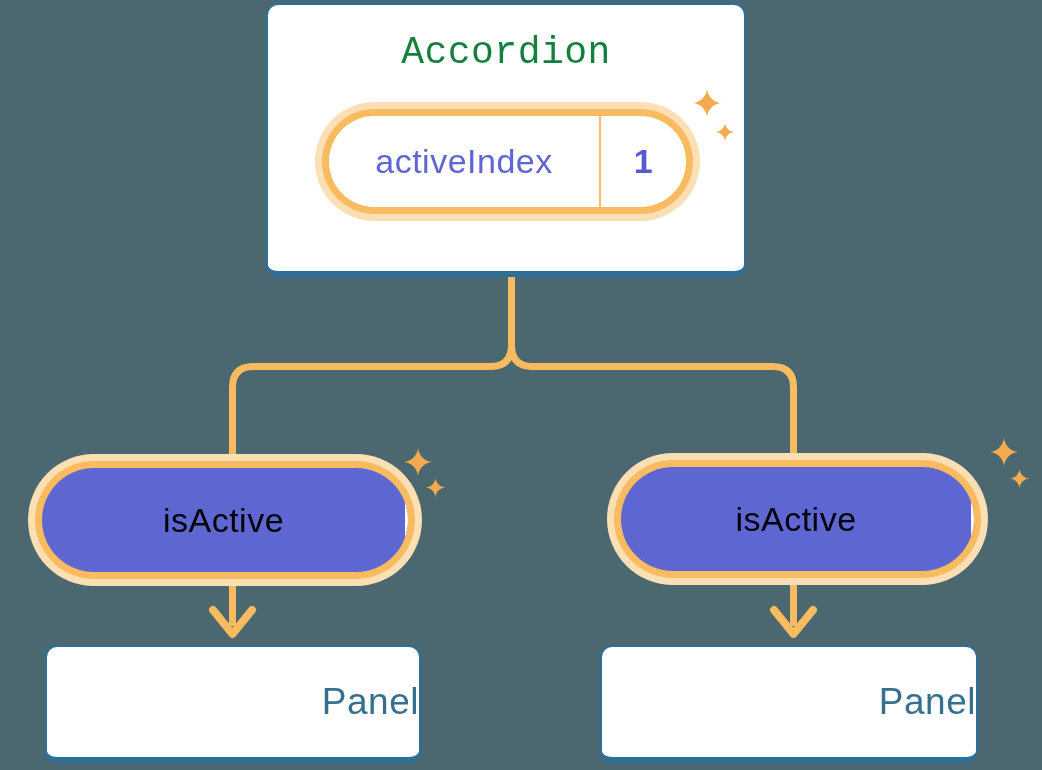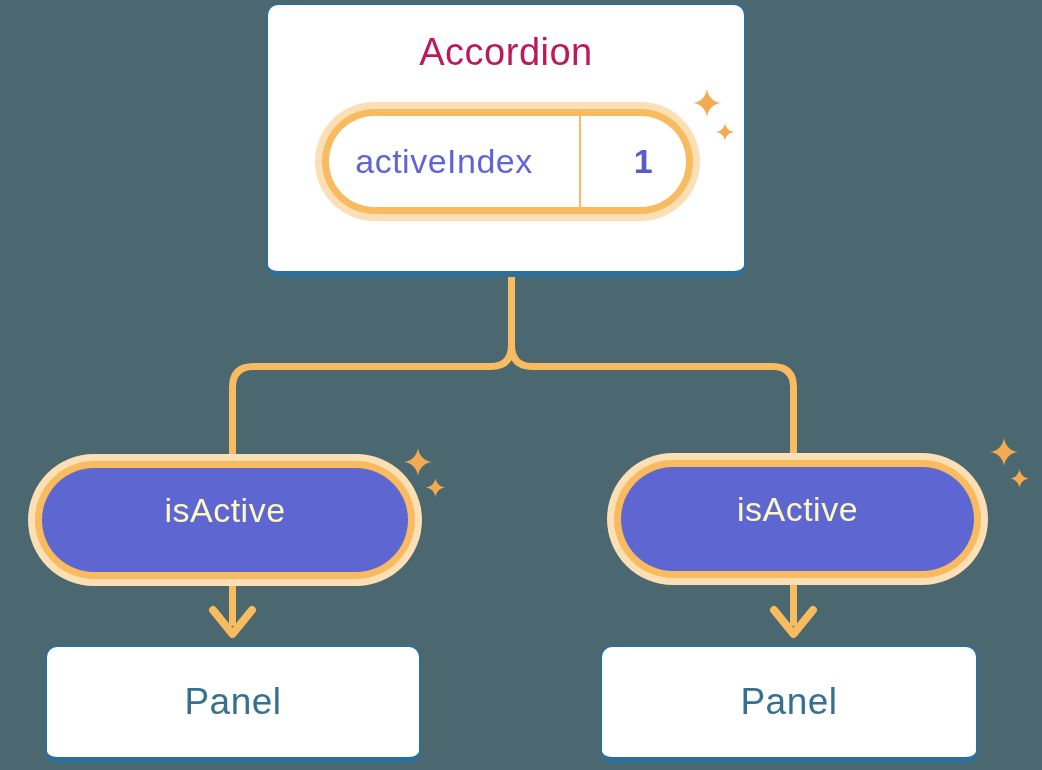--- a/index.html
+++ b/index.html
@@ -12,55 +12,54 @@
 
   
   .card {
     position:absolute; background:#ffffff; box-sizing:border-box;
     border:2px solid #2e6f99; border-bottom-width:6px; border-radius:12px;
     z-index:2;
   }
   .card-accordion { left:266px; top:3px; width:480px; height:274px; }
   .card-title {
     text-align:center; margin-top:26px; font-size:38px; font-weight:500;
-    color:#be185d; letter-spacing:0.5px;
+    color:#15803d; letter-spacing:0.5px;font-family:Liberation Mono, monospace;
   }
   .panel {
-    display:flex; align-items:center; justify-content:center;
+    display:flex; align-items:center; justify-content:flex-end;
     font-size:37px; font-weight:500; color:#35708e; letter-spacing:0.5px;
   }
   .panel-left  { left:45px;  top:645px; width:376px; height:118px; }
   .panel-right { left:600px; top:645px; width:378px; height:118px; }
 
   
   .pill-halo {
     position:absolute; background:#fcdfb4; border-radius:999px;
     padding:7px; box-sizing:border-box; z-index:3;
   }
   .pill-ring {
     background:#f8bb5f; border-radius:999px; padding:7px;
     height:100%; box-sizing:border-box;
   }
   .pill-body {
     border-radius:999px; height:100%; display:flex; align-items:stretch;
     overflow:hidden;
-    gap:20px;
   }
   .pill-name { flex:1; display:flex; align-items:center; justify-content:center; }
   .pill-divider { width:2px; }
   .pill-value {
     display:flex; align-items:center; justify-content:center; font-weight:bold;
   }
 
   .pill-accordion { left:47px; top:97px; width:385px; height:119px; }
   .pill-accordion .pill-body { background:#ffffff; font-size:34px; color:#6065d6; letter-spacing:0.5px; }
   .pill-accordion .pill-divider { background:#f8bb5f; }
   .pill-accordion .pill-value { width:85px; color:#565cd0; }
 
-  .pill-prop .pill-body { background:#5e66d2; color:#fef9c3; font-size:34px; letter-spacing:0.5px;flex-direction:column; }
+  .pill-prop .pill-body { background:#5e66d2; color:#000000; font-size:34px; letter-spacing:0.5px; }
   .pill-prop .pill-divider { background:#ffffff; width:3px; }
   .pill-prop-left  { left:28px;  top:454px; width:394px; height:132px; }
   .pill-prop-left  .pill-value { width:159px; }
   .pill-prop-right { left:607px; top:453px; width:381px; height:132px; }
   .pill-prop-right .pill-value { width:139px; }
 
   .sparkle { position:absolute; z-index:4; }
 </style>
 </head>
 <body>

